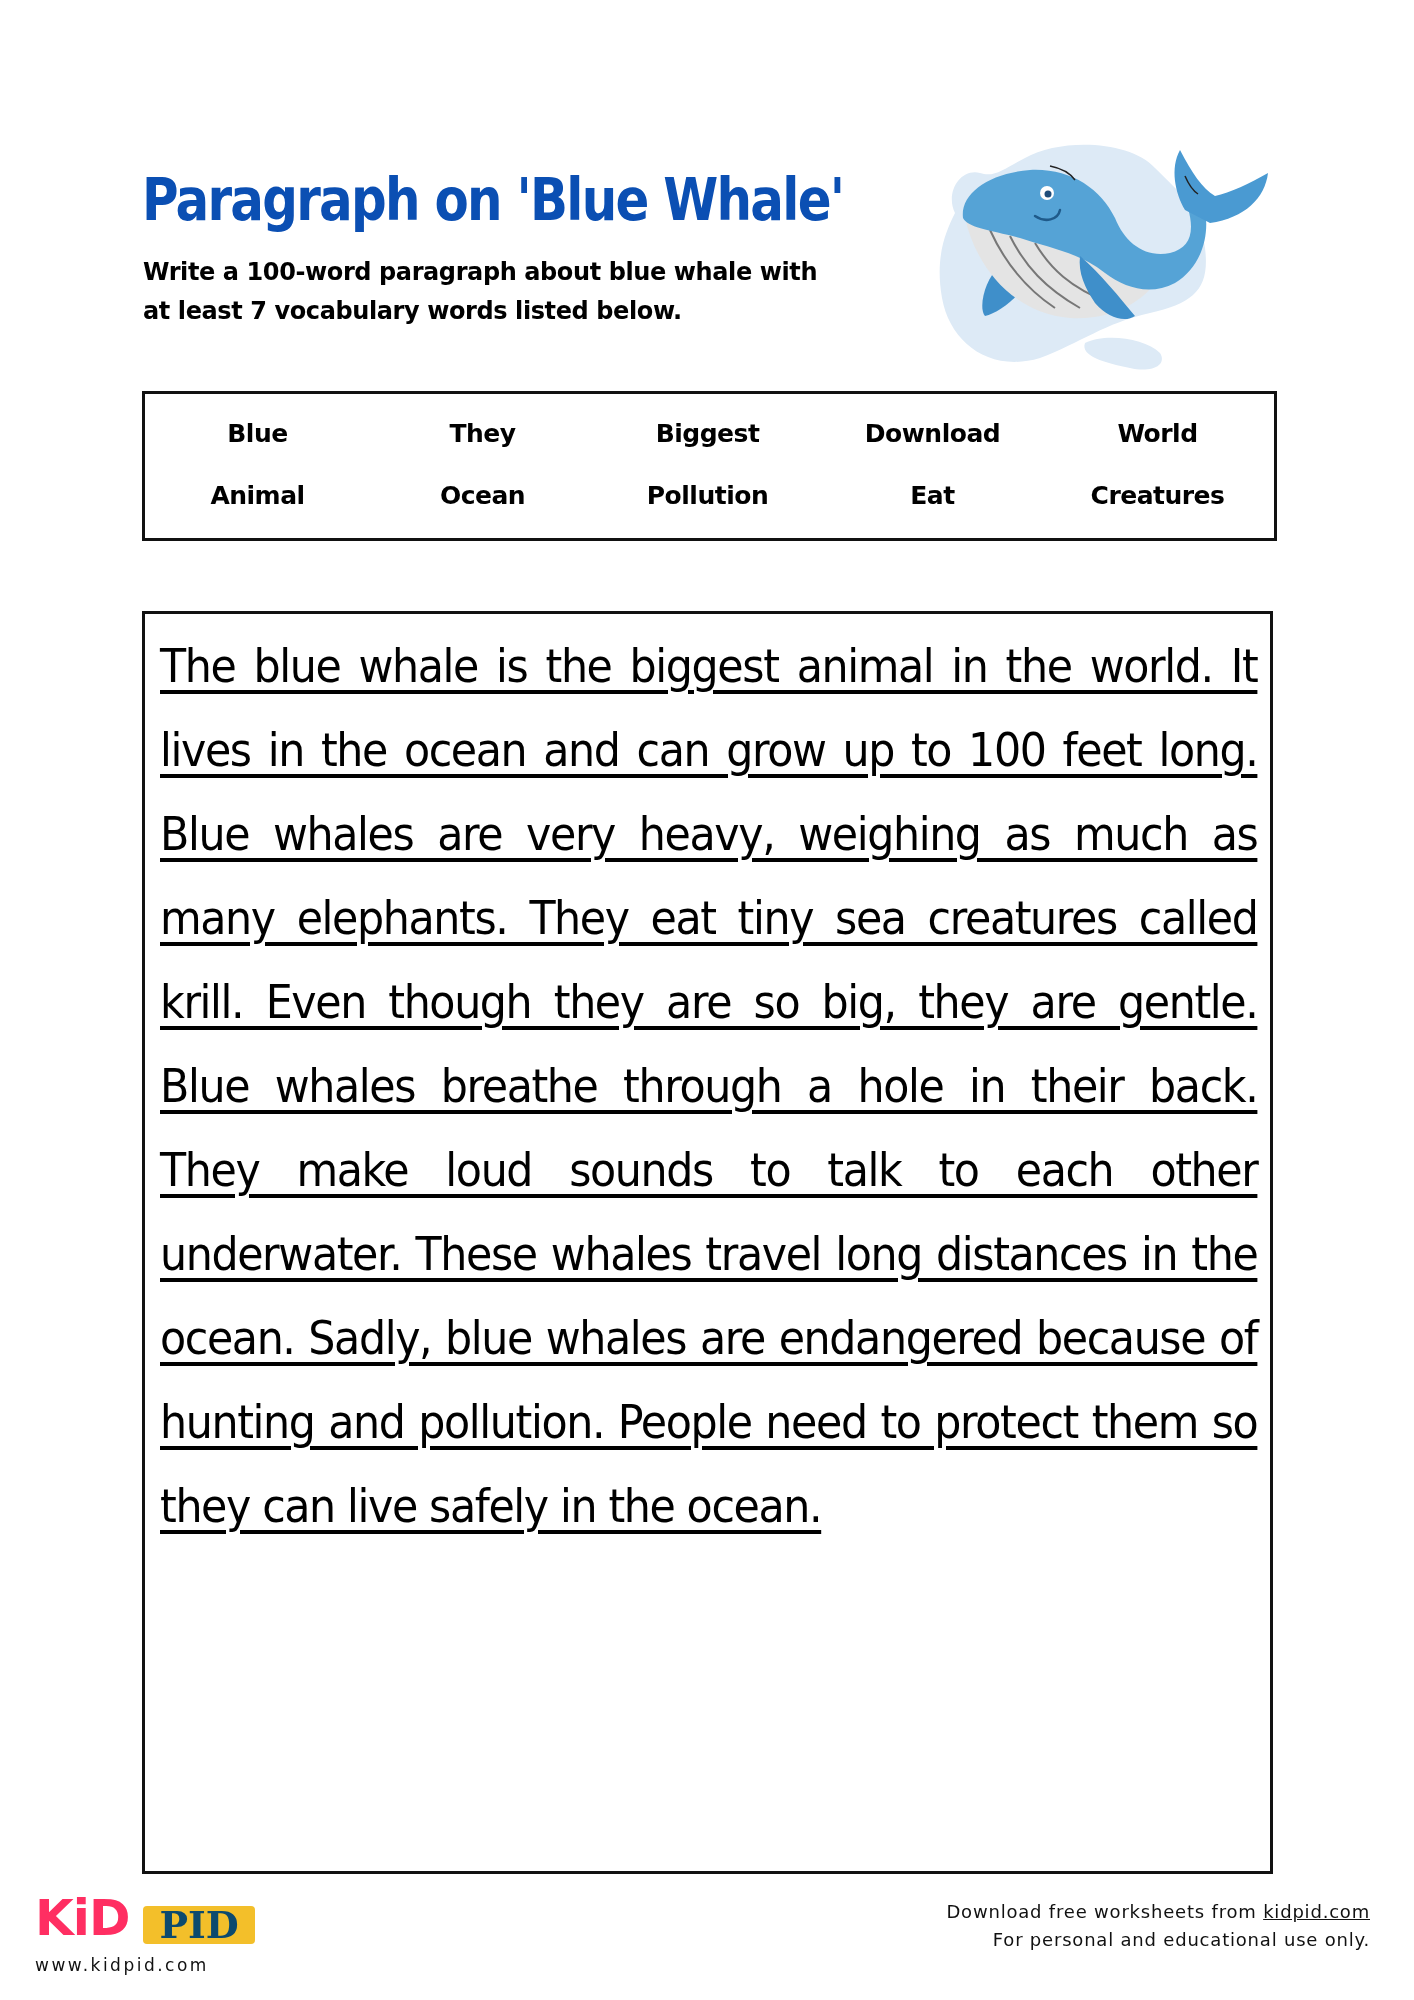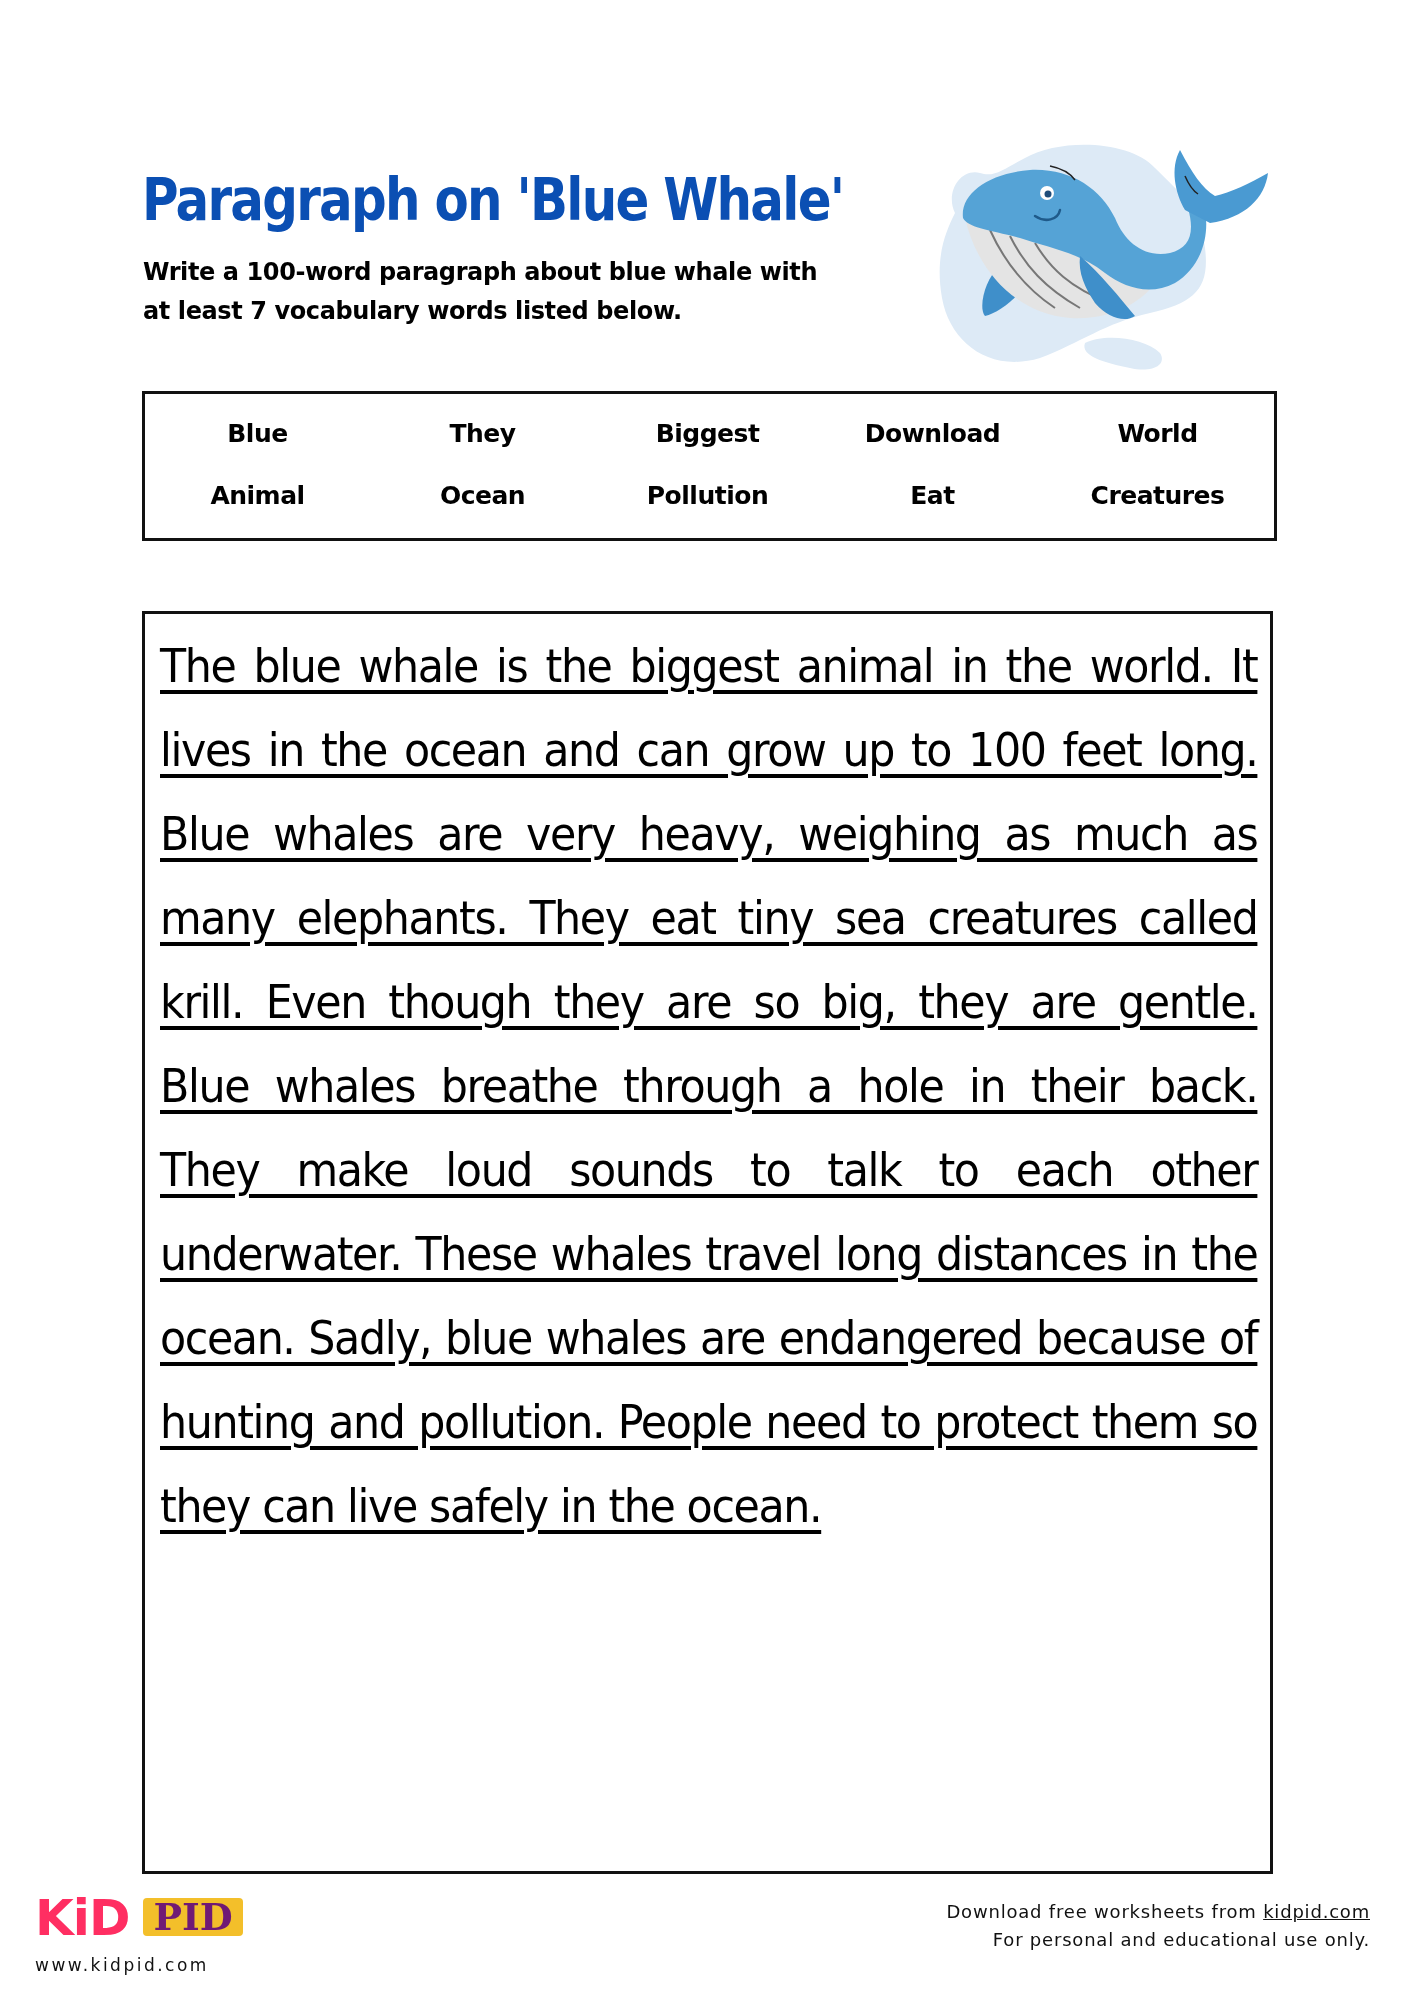--- a/index.html
+++ b/index.html
@@ -103,39 +103,39 @@
       transform: scaleX(0.93);
       transform-origin: left top;
       width: 1180px;
     }
     .logo {
       position: absolute;
       left: 35px;
       top: 1892px;
       height: 52px;
       display: flex;
-      align-items: flex-start;
+      align-items: flex-end;
     }
     .logo-kid {
       font-family: "DejaVu Sans", sans-serif;
       font-weight: bold;
       font-size: 50px;
       letter-spacing: -1px;
       color: #ff2e62;
       line-height: 52px;
     }
     .logo-pid {
       margin-left: 14px;
       background: #f3bf2a;
-      color: #701a75;
+      color: #0c4a6e;
       font-family: "DejaVu Serif", serif;
       font-weight: bold;
       font-size: 38px;
       line-height: 38px;
-      padding: 0 10px;
+      padding: 0 16px;
       border-radius: 4px;
       height: 38px;
       display: inline-block;
       margin-top: 6px;
     }
     .logo-url {
       position: absolute;
       left: 35px;
       top: 1955px;
       font-family: "DejaVu Sans", sans-serif;

